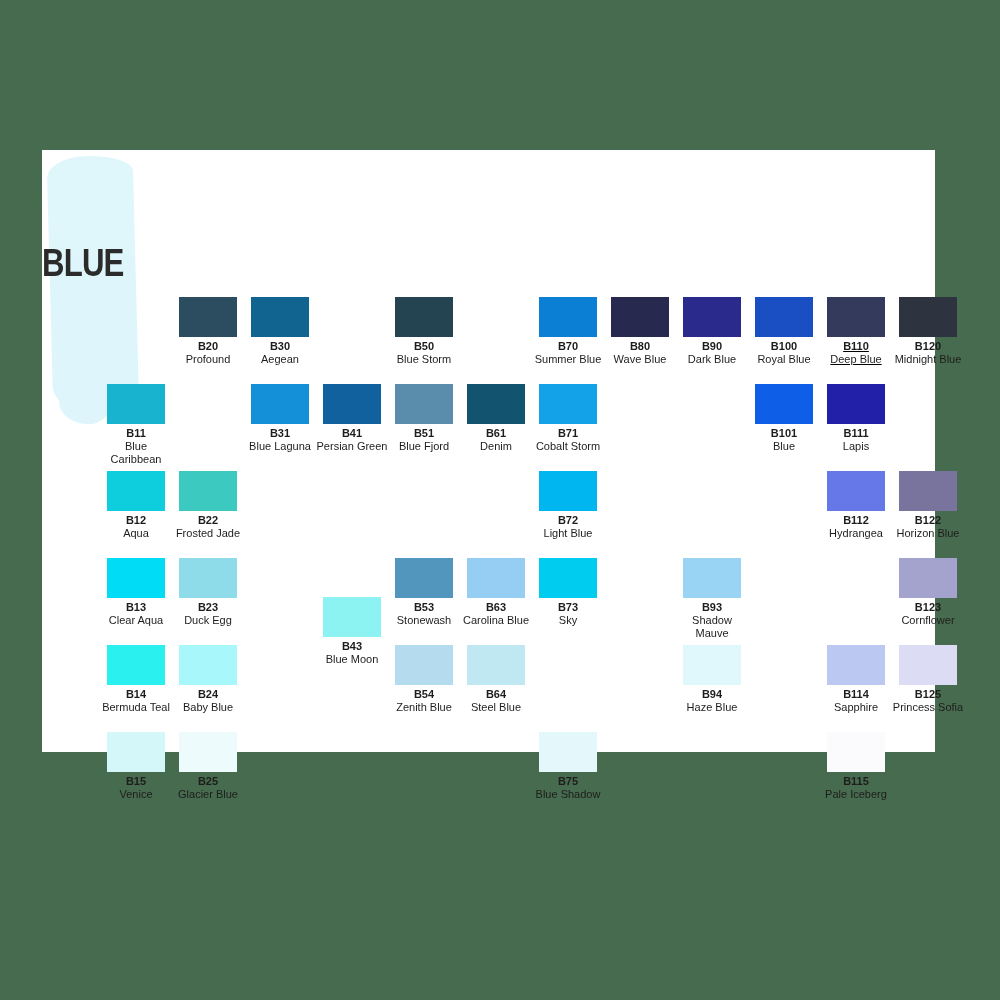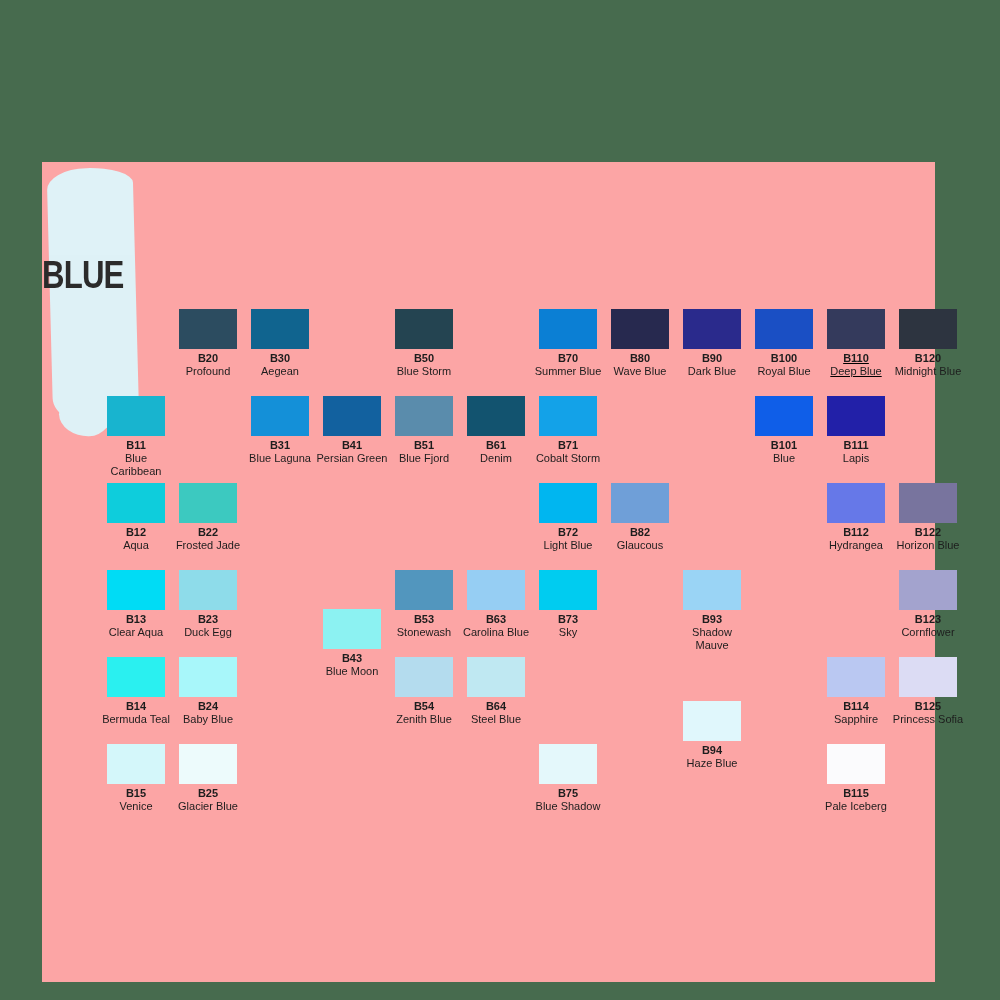--- a/index.html
+++ b/index.html
@@ -4,23 +4,23 @@
 <style>
   * { margin:0; padding:0; box-sizing:border-box; }
   html, body {
     width:1000px; height:1000px;
     background:#476b4e;
     font-family:"Liberation Sans", sans-serif;
     overflow:hidden;
   }
   #page-card {
     position:absolute;
-    left:42px; top:162px;
-    width:893px; height:820px;
-    background:#fca5a5;
+    left:42px; top:150px;
+    width:893px; height:602px;
+    background:#ffffff;
   }
   #brush {
     position:absolute;
     left:8px; top:6px;
     width:86px; height:260px;
     background:#ddf6fb;
     border-radius:46% 54% 38% 62% / 8% 6% 10% 12%;
     transform:rotate(-1.5deg);
     opacity:.95;
   }
@@ -173,25 +173,20 @@
       <div class="cell" style="left: 130px; top: 321px;">
         <div class="swatch" style="background: rgb(60, 201, 192); width: 58px; height: 40px;"></div>
         <div class="code">B22</div>
         <div class="cname">Frosted Jade</div>
       </div>
       <div class="cell" style="left: 490px; top: 321px;">
         <div class="swatch" style="background: rgb(0, 182, 240); width: 58px; height: 40px;"></div>
         <div class="code">B72</div>
         <div class="cname">Light Blue</div>
       </div>
-      <div class="cell" style="left: 562px; top: 321px;">
-        <div class="swatch" style="background: rgb(111, 159, 216); width: 58px; height: 40px;"></div>
-        <div class="code">B82</div>
-        <div class="cname">Glaucous</div>
-      </div>
       <div class="cell" style="left: 778px; top: 321px;">
         <div class="swatch" style="background: rgb(102, 120, 232); width: 58px; height: 40px;"></div>
         <div class="code">B112</div>
         <div class="cname">Hydrangea</div>
       </div>
       <div class="cell" style="left: 850px; top: 321px;">
         <div class="swatch" style="background: rgb(120, 116, 158); width: 58px; height: 40px;"></div>
         <div class="code">B122</div>
         <div class="cname">Horizon Blue</div>
       </div>
@@ -248,21 +243,21 @@
       <div class="cell" style="left: 346px; top: 495px;">
         <div class="swatch" style="background: rgb(180, 220, 238); width: 58px; height: 40px;"></div>
         <div class="code">B54</div>
         <div class="cname">Zenith Blue</div>
       </div>
       <div class="cell" style="left: 418px; top: 495px;">
         <div class="swatch" style="background: rgb(191, 232, 242); width: 58px; height: 40px;"></div>
         <div class="code">B64</div>
         <div class="cname">Steel Blue</div>
       </div>
-      <div class="cell" style="left: 634px; top: 495px; margin-top: 44px;">
+      <div class="cell" style="left: 634px; top: 495px;">
         <div class="swatch" style="background: rgb(224, 247, 252); width: 58px; height: 40px;"></div>
         <div class="code">B94</div>
         <div class="cname">Haze Blue</div>
       </div>
       <div class="cell" style="left: 778px; top: 495px;">
         <div class="swatch" style="background: rgb(186, 200, 242); width: 58px; height: 40px;"></div>
         <div class="code">B114</div>
         <div class="cname">Sapphire</div>
       </div>
       <div class="cell" style="left: 850px; top: 495px;">

